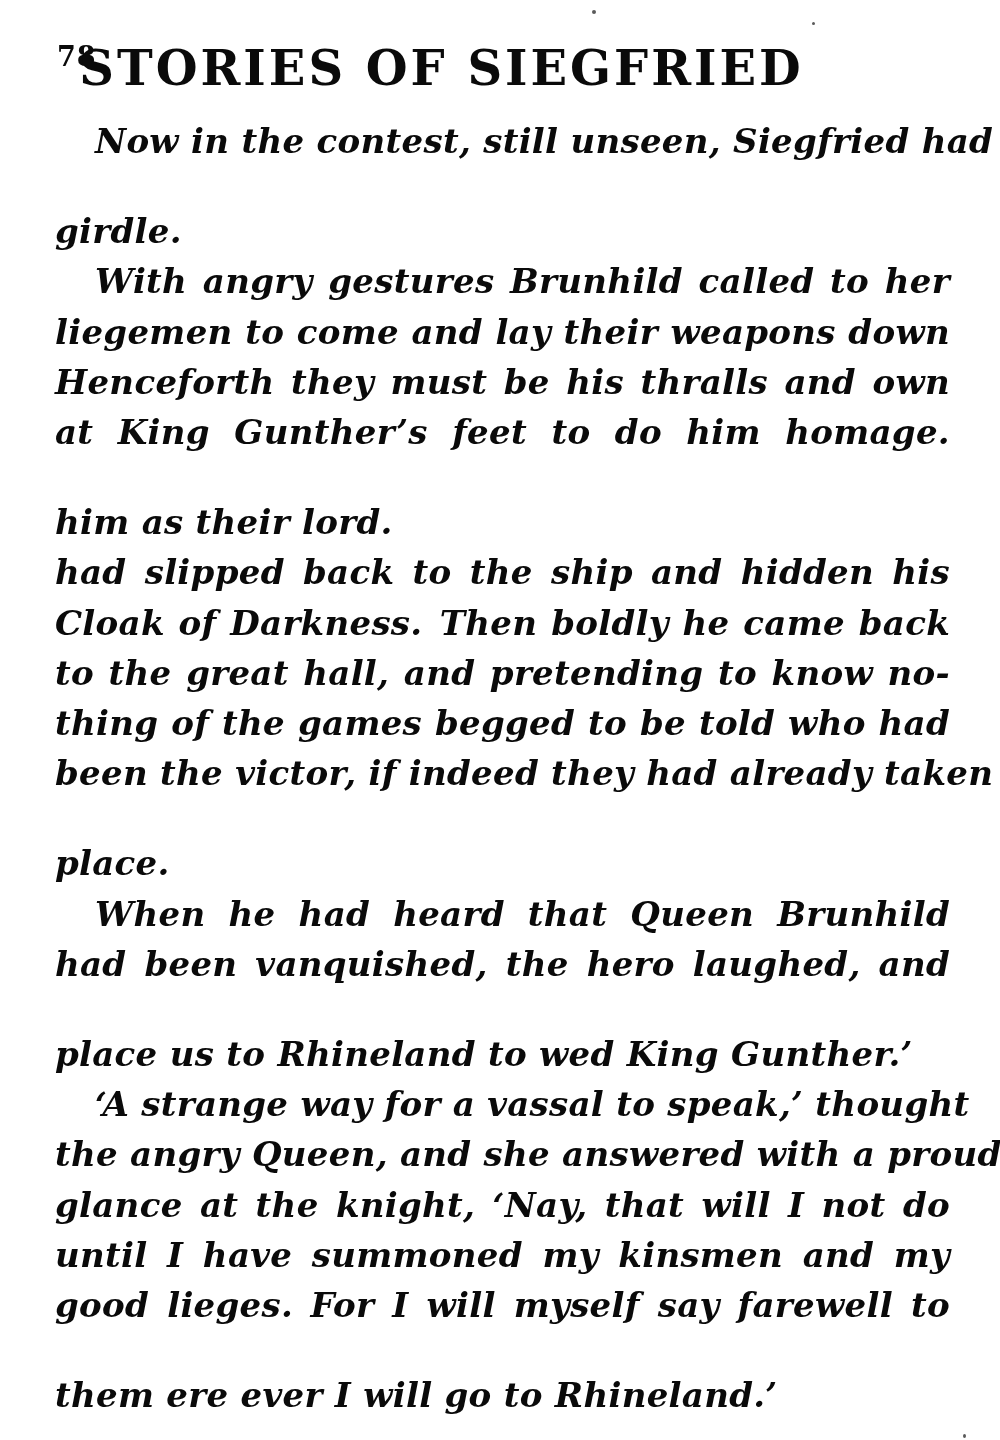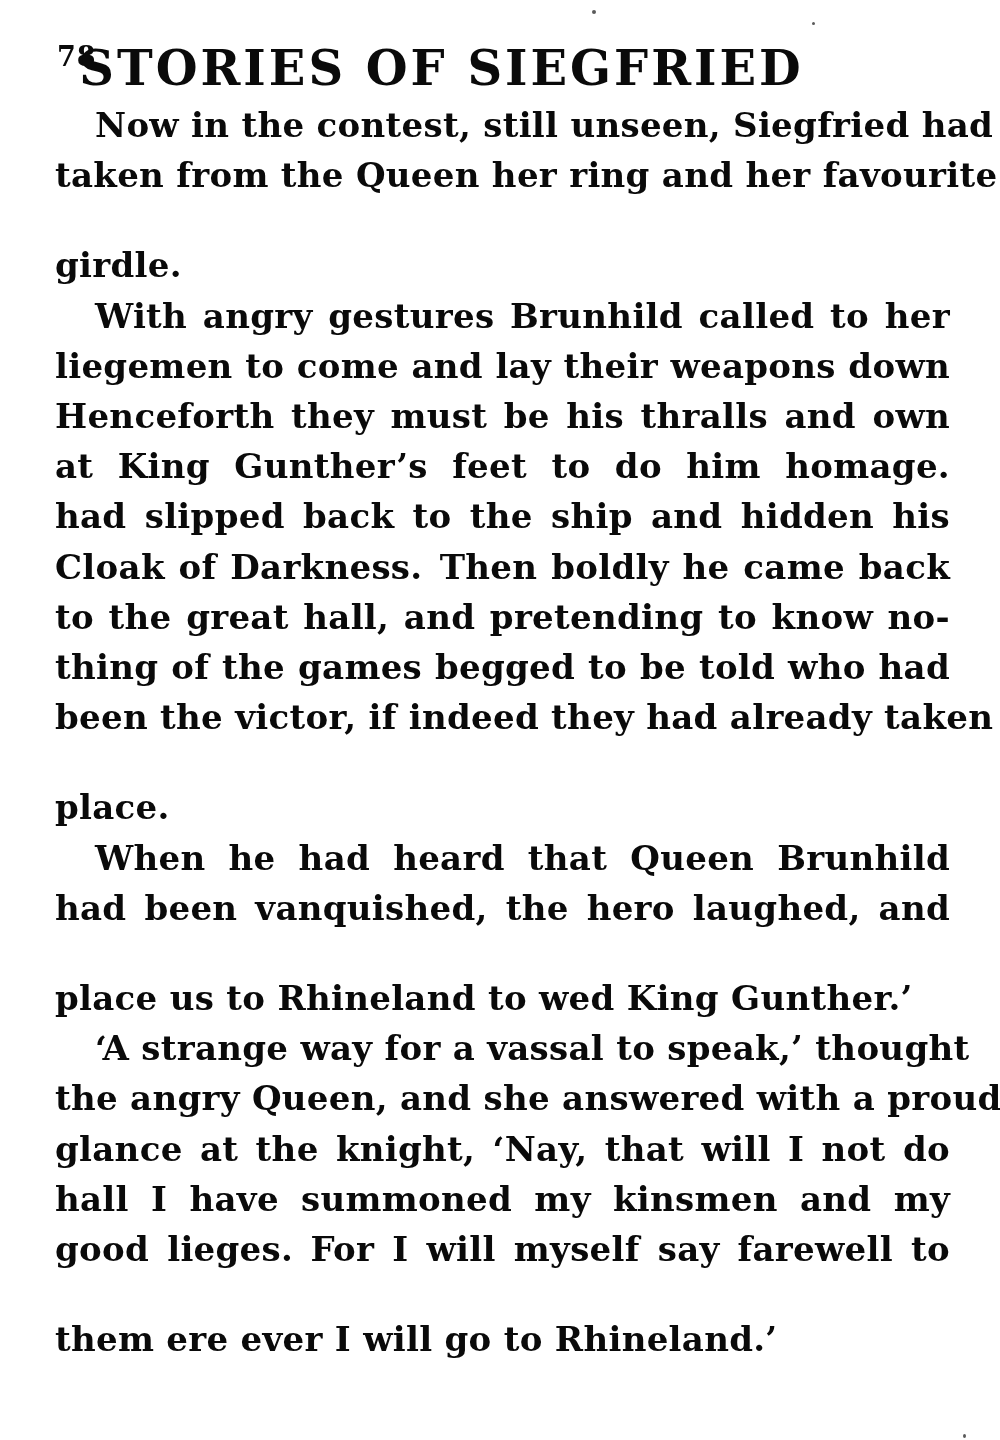--- a/index.html
+++ b/index.html
@@ -39,23 +39,24 @@
     top: 0;
     text-align: center;
     font-size: 48px;
     font-weight: 700;
     letter-spacing: 3px;
     white-space: nowrap;
   }
   
   .body-text {
     position: absolute;
-    top: 100px;
+    top: 116px;
     left: 55px;
     right: 50px;
+    font-style: italic;
   }
   .line {
     display: block;
     font-size: 34px;
     font-weight: 700;
     line-height: 50.2px;
     letter-spacing: 0.3px;
     text-align: justify;
     text-align-last: justify;
     white-space: nowrap;
@@ -85,39 +86,39 @@
 <div class="page">
 
   <header class="header">
     <span class="pagenum">78</span>
     <span class="running-title">STORIES OF SIEGFRIED</span>
   </header>
 
   <main class="body-text" id="body-text">
 
   <div class="line first">Now in the contest, still unseen, Siegfried had</div>
-      <div class="line">taken from the Queen her ring and her favourite</div>
       <div class="line last">girdle.</div>
       <div class="line first">With angry gestures Brunhild called to her</div>
       <div class="line">liegemen to come and lay their weapons down</div>
       <div class="line">Henceforth they must be his thralls and own</div>
       <div class="line">at King Gunther’s feet to do him homage.</div>
+      <div class="line last">him as their lord.</div>
       <div class="line">had slipped back to the ship and hidden his</div>
       <div class="line">Cloak of Darkness. Then boldly he came back</div>
       <div class="line">to the great hall, and pretending to know no-</div>
       <div class="line">thing of the games begged to be told who had</div>
       <div class="line">been the victor, if indeed they had already taken</div>
       <div class="line last">place.</div>
       <div class="line first">When he had heard that Queen Brunhild</div>
       <div class="line">had been vanquished, the hero laughed, and</div>
       <div class="line last">place us to Rhineland to wed King Gunther.’</div>
       <div class="line first">‘A strange way for a vassal to speak,’ thought</div>
       <div class="line">the angry Queen, and she answered with a proud</div>
       <div class="line">glance at the knight, ‘Nay, that will I not do</div>
-      <div class="line">hall I have summoned my kinsmen and my</div>
+      <div class="line">until I have summoned my kinsmen and my</div>
       <div class="line">good lieges. For I will myself say farewell to</div>
       <div class="line last">them ere ever I will go to Rhineland.’</div>
     </main>
 
   <div class="speck s1"></div>
   <div class="speck s2"></div>
   <div class="speck s3"></div>
 
 </div>
 

